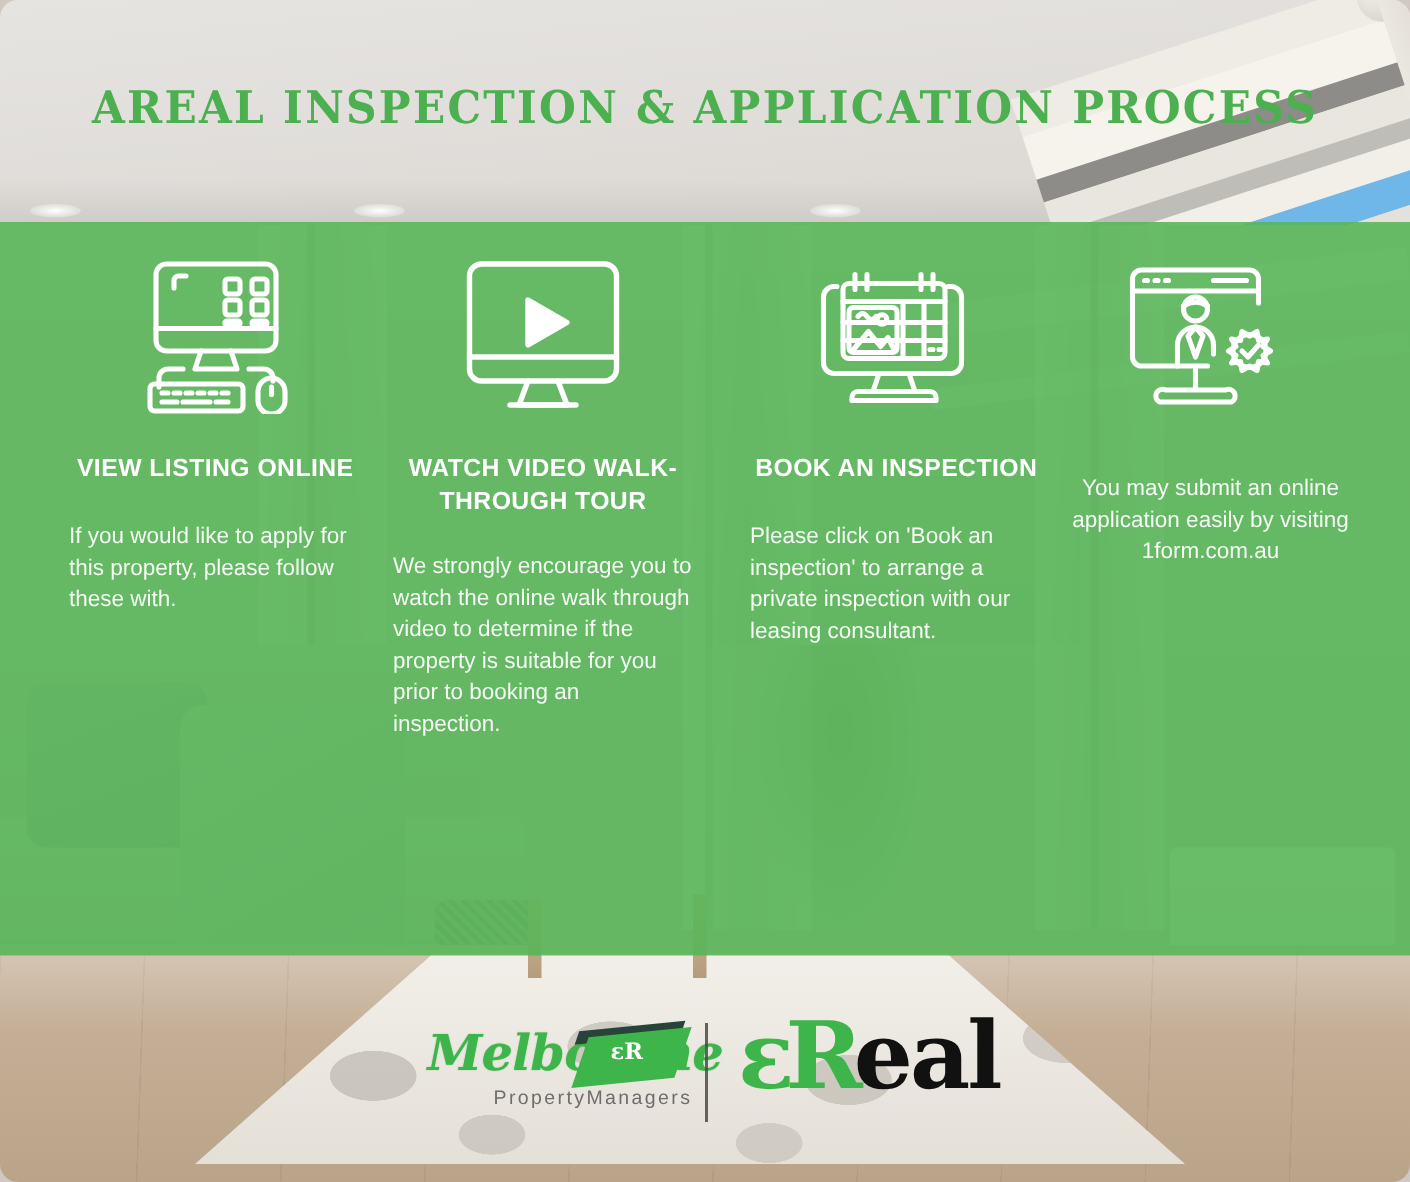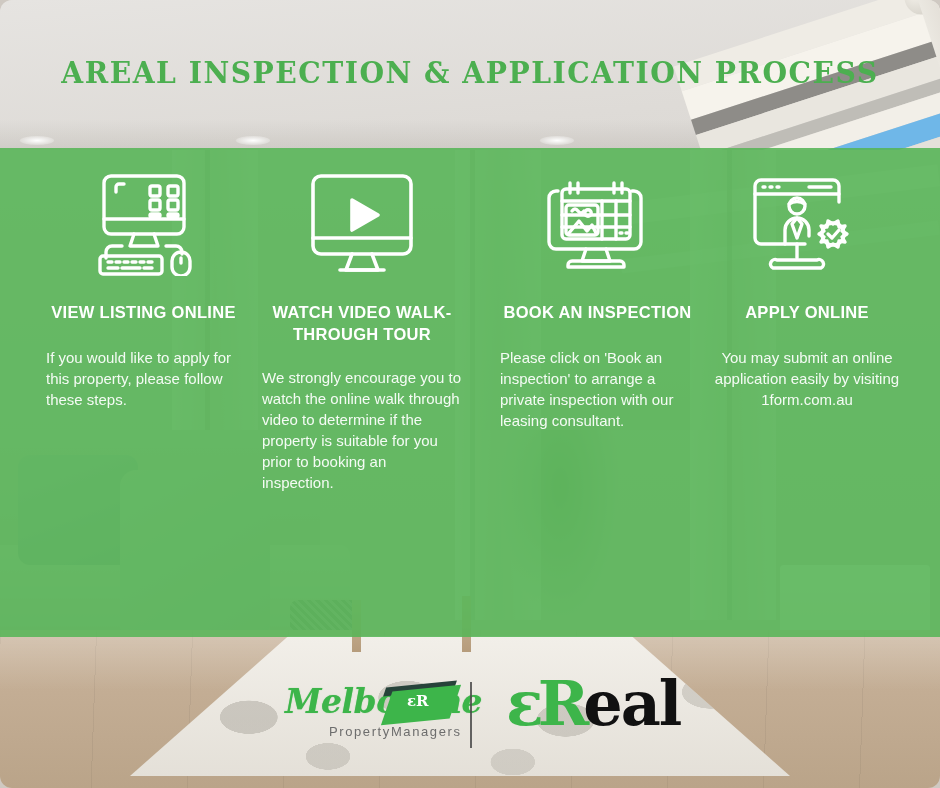--- a/index.html
+++ b/index.html
@@ -199,21 +199,21 @@
 
   .logo-areal{position:absolute;left:492px;top:4px;height:80px;}
   .areal-er{
     font-family:"DejaVu Serif",serif;font-weight:700;font-size:62px;color:#3db54a;
     letter-spacing:-6px;
   }
   .areal-eal{
     font-family:"DejaVu Serif",serif;font-weight:700;font-size:62px;color:#111111;
     letter-spacing:-2px;
   }
-  .areal-row{position:absolute;left:14px;top:0;white-space:nowrap;line-height:80px;}
+  .areal-row{position:absolute;left:0;top:0;white-space:nowrap;line-height:80px;}
 </style>
 </head>
 <body>
 
 <div class="poster">
 
   <div class="photo">
     <div class="wall"></div>
     <div class="wall-shadow"></div>
     <div class="ceil-light cl1"></div>
@@ -285,21 +285,21 @@
           <path d="M44 62 L40 74 H68 L64 62"></path>
           <path d="M32 74 H22 a6 6 0 0 0 -6 6 v6"></path>
           <path d="M76 74 H86 a6 6 0 0 1 6 6 v2"></path>
           <rect x="10" y="84" width="62" height="18" rx="3"></rect>
           <path d="M18 90 h4 M26 90 h4 M34 90 h4 M42 90 h4 M50 90 h4 M58 90 h4 M18 96 h10 M32 96 h18 M54 96 h8"></path>
           <rect x="82" y="80" width="18" height="24" rx="9"></rect>
           <path d="M91 86 v5"></path>
         </svg>
       </div>
       <div class="col-head">VIEW LISTING ONLINE</div>
-      <div class="col-body">If you would like to apply for this property, please follow these steps.</div>
+      <div class="col-body">If you would like to apply for this property, please follow these with.</div>
     </div>
 
     <div class="col col-2">
       <div class="icon-wrap">
         <svg width="116" height="104" viewBox="0 0 116 104" fill="none" stroke="#ffffff" stroke-width="3.6" stroke-linecap="round" stroke-linejoin="round">
           <rect x="9" y="4" width="98" height="78" rx="8"></rect>
           <path d="M9 66 H107"></path>
           <path d="M48 28 L74 43 L48 58 Z" fill="#ffffff" stroke="#ffffff"></path>
           <path d="M48 82 L42 98 H74 L68 82"></path>
           <path d="M36 98 H80"></path>
@@ -341,21 +341,20 @@
           <path d="M42 32 q8 -5 16 0"></path>
           <path d="M38 72 v-14 a12 12 0 0 1 12 -12 h0 a12 12 0 0 1 12 12 v6"></path>
           <path d="M50 46 L45 52 L50 66 L55 52 Z"></path>
           <path d="M50 72 v14"></path>
           <path d="M26 96 h48 a4 4 0 0 0 -4 -8 H30 a4 4 0 0 0 -4 8 Z"></path>
           <path d="M86 52 l5 -3 l1 6 l6 -1 l-3 5 l5 3 l-5 3 l3 5 l-6 -1 l-1 6 l-5 -3 l-5 3 l-1 -6 l-6 1 l3 -5 l-5 -3 l5 -3 l-3 -5 l6 1 l1 -6 Z"></path>
           <circle cx="86" cy="62" r="11"></circle>
           <path d="M81 62 l4 4 l7 -8"></path>
         </svg>
       </div>
-      <div class="col-head">APPLY ONLINE</div>
       <div class="col-body">You may submit an online application easily by visiting 1form.com.au</div>
     </div>
   </div>
 
   <div class="footer">
 
     <div class="logo-mpm">
       <div class="mpm-script">Melbourne</div>
       <div class="mpm-roof-top"></div>
       <div class="mpm-roof"></div>

